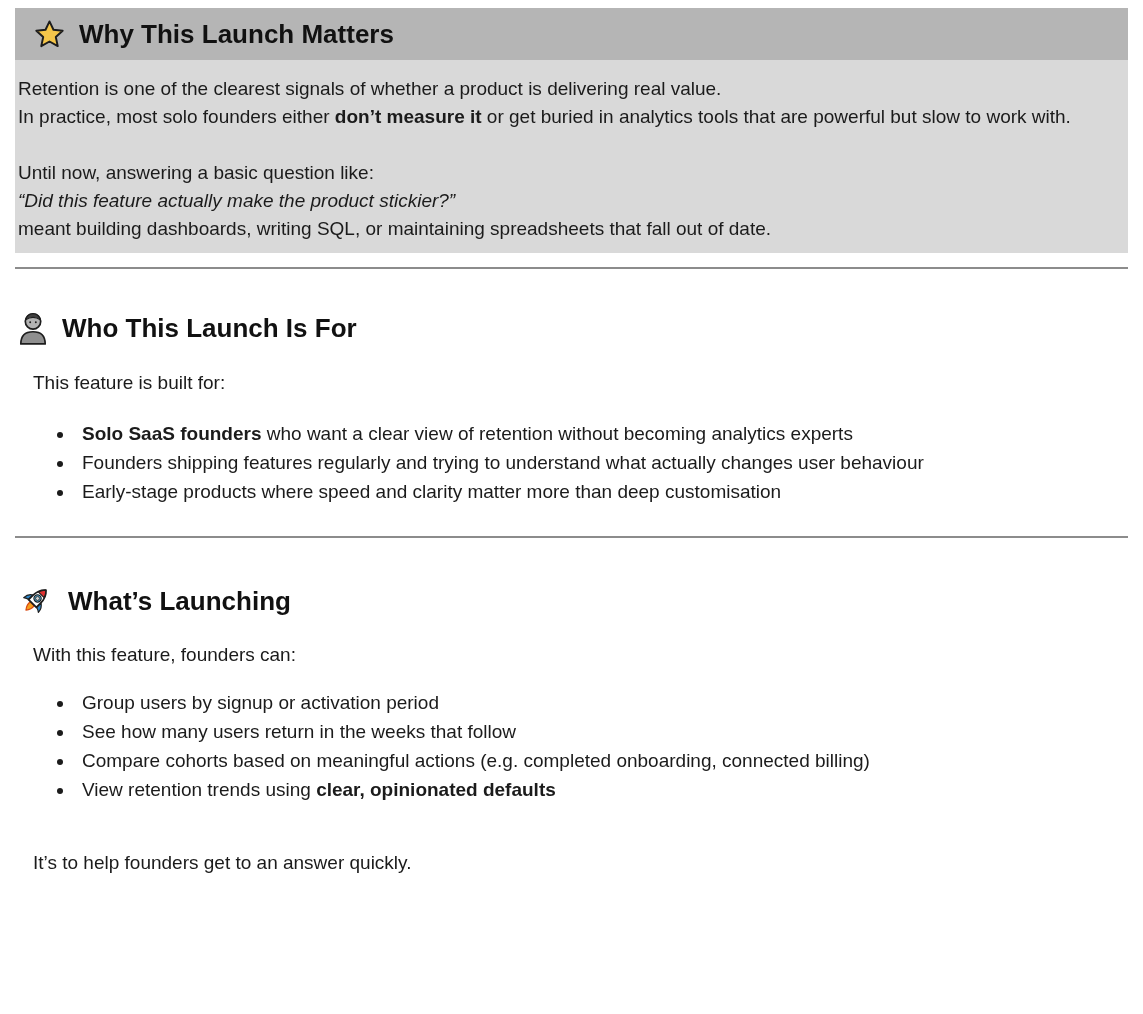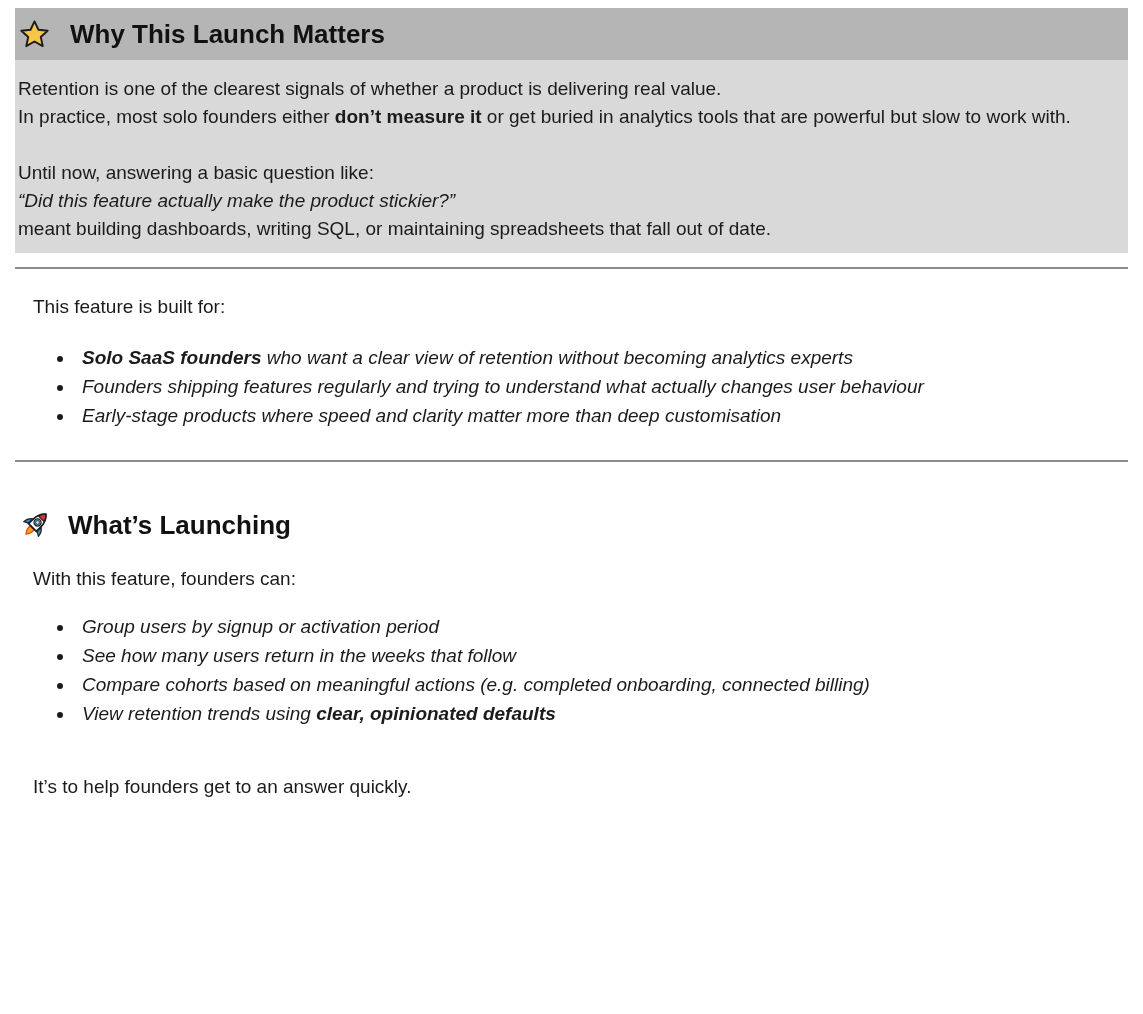--- a/index.html
+++ b/index.html
@@ -13,22 +13,22 @@
   body{
     width:1143px;height:1014px;overflow:hidden;
     background:#ffffff;color:var(--text);
     font-family:"Liberation Sans", sans-serif;
   }
   .page{padding:8px 15px 0 15px;}
 
   
   .callout-header{
     background:var(--header-bar);
-    display:flex;align-items:center;gap:20px;
-    padding:10px 4px;
+    display:flex;align-items:center;gap:14px;
+    padding:10px 19px;
   }
   .callout-header .title,
   .section-heading .title{
     font-size:26px;font-weight:bold;line-height:32px;color:#111;
   }
   .callout-body{
     background:var(--callout-bg);
     padding:15px 12px 10px 3px;
     font-size:19px;line-height:28px;
   }
@@ -49,21 +49,21 @@
 
   .para{font-size:19px;line-height:28px;margin:24px 0 0 16px;padding-left:2px;}
   .para.tight{margin-top:22px;}
   .para.outro{margin-top:17px;}
 
   ul.bullets{
     margin:22px 0 0 0;padding:0 0 0 60px;
     font-size:19px;line-height:29px;list-style:disc;
   }
   ul.bullets.launch{margin-top:19px;}
-  ul.bullets li{padding-left:7px;font-style:italic;}
+  ul.bullets li{padding-left:7px;}
 
   .icon{flex:0 0 auto;display:inline-flex;}
 </style>
 </head>
 <body>
 
 <div class="page">
 
   <div class="callout-header">
     <span class="icon">
@@ -74,20 +74,32 @@
     <span class="title">Why This Launch Matters</span>
   </div>
 
   <div class="callout-body">
     <p><span>Retention is one of the clearest signals of whether a product is delivering real value.</span><br><span>In practice, most solo founders either </span><span class="bold">don’t measure it</span><span> or get buried in analytics tools that are powerful but slow to work with.</span></p>
     <p><span>Until now, answering a basic question like:</span><br><span class="italic">“Did this feature actually make the product stickier?”</span><br><span>meant building dashboards, writing SQL, or maintaining spreadsheets that fall out of date.</span></p>
   </div>
 
   <hr class="divider">
 
+  <div class="section-heading">
+    <span class="icon">
+      <svg viewBox="0 0 32 36" width="30" height="34" aria-hidden="true">
+        <path d="M3 35 C3 26 8 22 16 22 C24 22 29 26 29 35 Z" fill="#8f8f8f" stroke="#1d1d1d" stroke-width="1.8" stroke-linejoin="round"></path>
+        <circle cx="16" cy="11" r="8.2" fill="#b3b3b3" stroke="#1d1d1d" stroke-width="1.8"></circle>
+        <path d="M8.2 9.2 C9.5 4.5 13 2.8 16 2.8 C19 2.8 22.5 4.5 23.8 9.2 C21 7.2 19 6.6 16 6.6 C13 6.6 11 7.2 8.2 9.2 Z" fill="#3f3f3f" stroke="#1d1d1d" stroke-width="1.2"></path>
+        <circle cx="13" cy="11.8" r="1" fill="#1d1d1d"></circle>
+        <circle cx="19" cy="11.8" r="1" fill="#1d1d1d"></circle>
+      </svg>
+    </span>
+    <span class="title">Who This Launch Is For</span>
+  </div>
 
   <p class="para">This feature is built for:</p>
 
   <ul class="bullets">
     <li><span class="bold">Solo SaaS founders</span><span> who want a clear view of retention without becoming analytics experts</span></li>
     <li><span class="bold"></span><span>Founders shipping features regularly and trying to understand what actually changes user behaviour</span></li>
     <li><span class="bold"></span><span>Early-stage products where speed and clarity matter more than deep customisation</span></li>
   </ul>
 
   <hr class="divider second">

